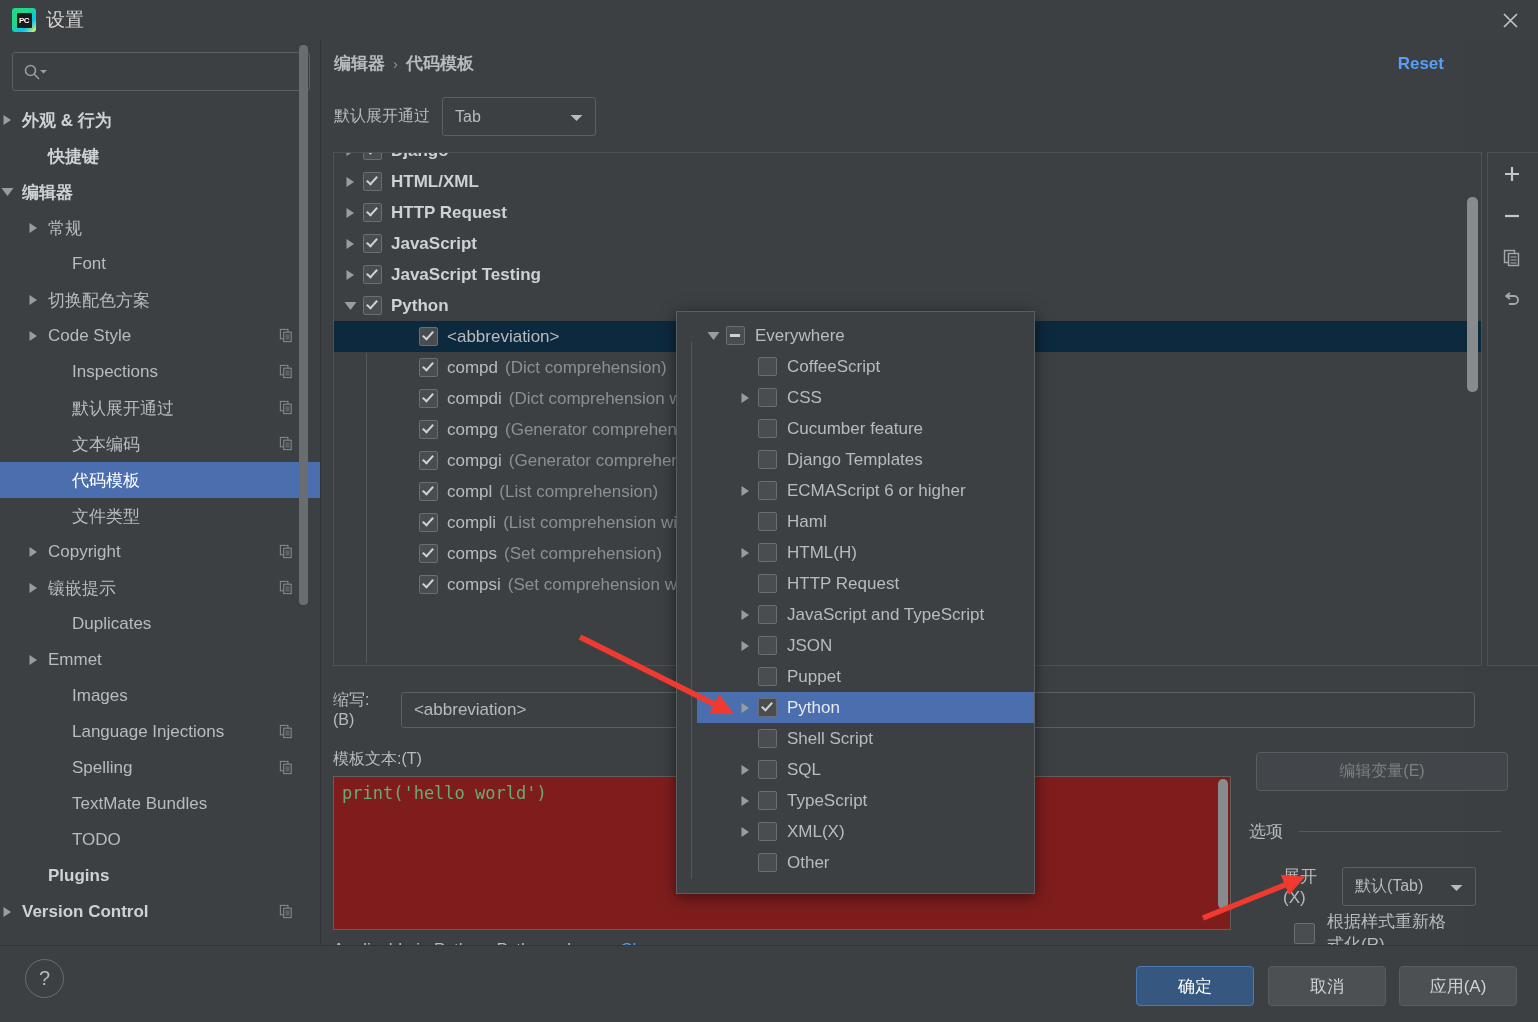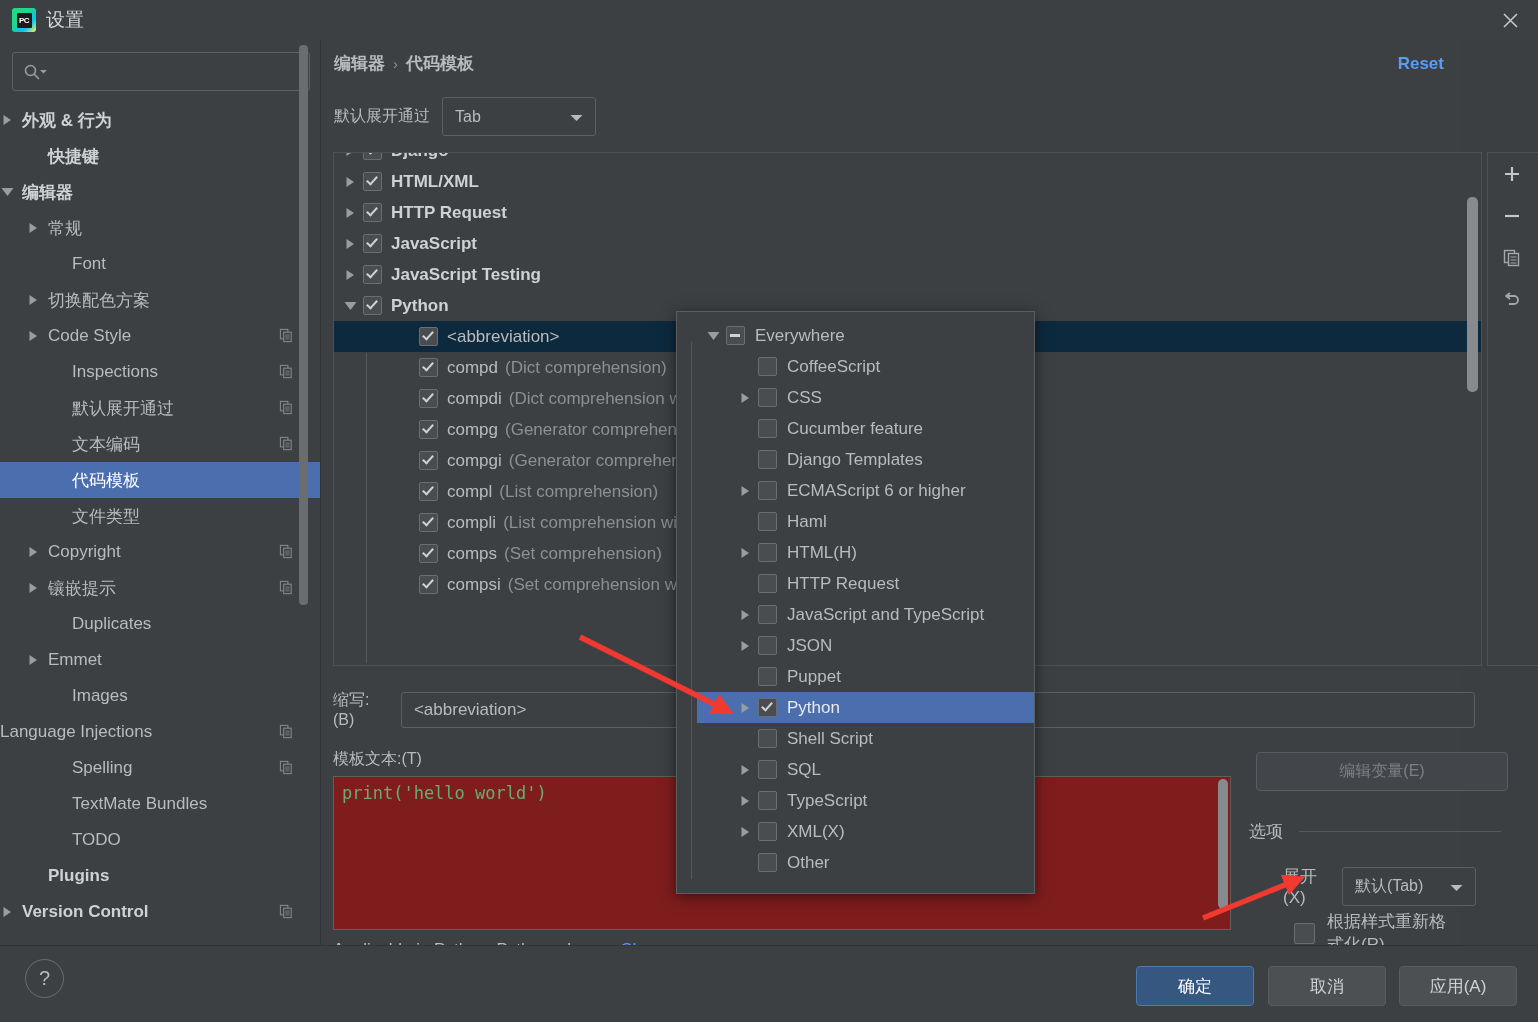--- a/index.html
+++ b/index.html
@@ -418,21 +418,21 @@
             <svg width="11" height="12" viewBox="0 0 11 12">
               <path d="M1.5 1 L9 6 L1.5 11 Z" fill="#9a9d9f"></path>
             </svg>
           </span>
           <span class="nav-label" style="margin-left:48px">Emmet</span>
         </div>
         <div class="nav-item">
           <span class="nav-label" style="margin-left:72px">Images</span>
         </div>
         <div class="nav-item">
-          <span class="nav-label" style="">Language Injections</span>
+          <span class="nav-label" style="margin-left:72px">Language Injections</span>
           <span class="nav-copy"><svg width="15" height="15" viewBox="0 0 16 16" fill="none" stroke="#9a9d9f" stroke-width="1.2">
               <rect x="1.5" y="1.5" width="8" height="10"></rect>
               <rect x="5" y="4.5" width="8" height="10" fill="#3c4043"></rect>
               <path d="M6.8 7.5 H11.2 M6.8 9.5 H11.2 M6.8 11.5 H11.2" stroke-width="0.9"></path>
             </svg></span>
         </div>
         <div class="nav-item">
           <span class="nav-label" style="margin-left:72px">Spelling</span>
           <span class="nav-copy"><svg width="15" height="15" viewBox="0 0 16 16" fill="none" stroke="#9a9d9f" stroke-width="1.2">
               <rect x="1.5" y="1.5" width="8" height="10"></rect>

